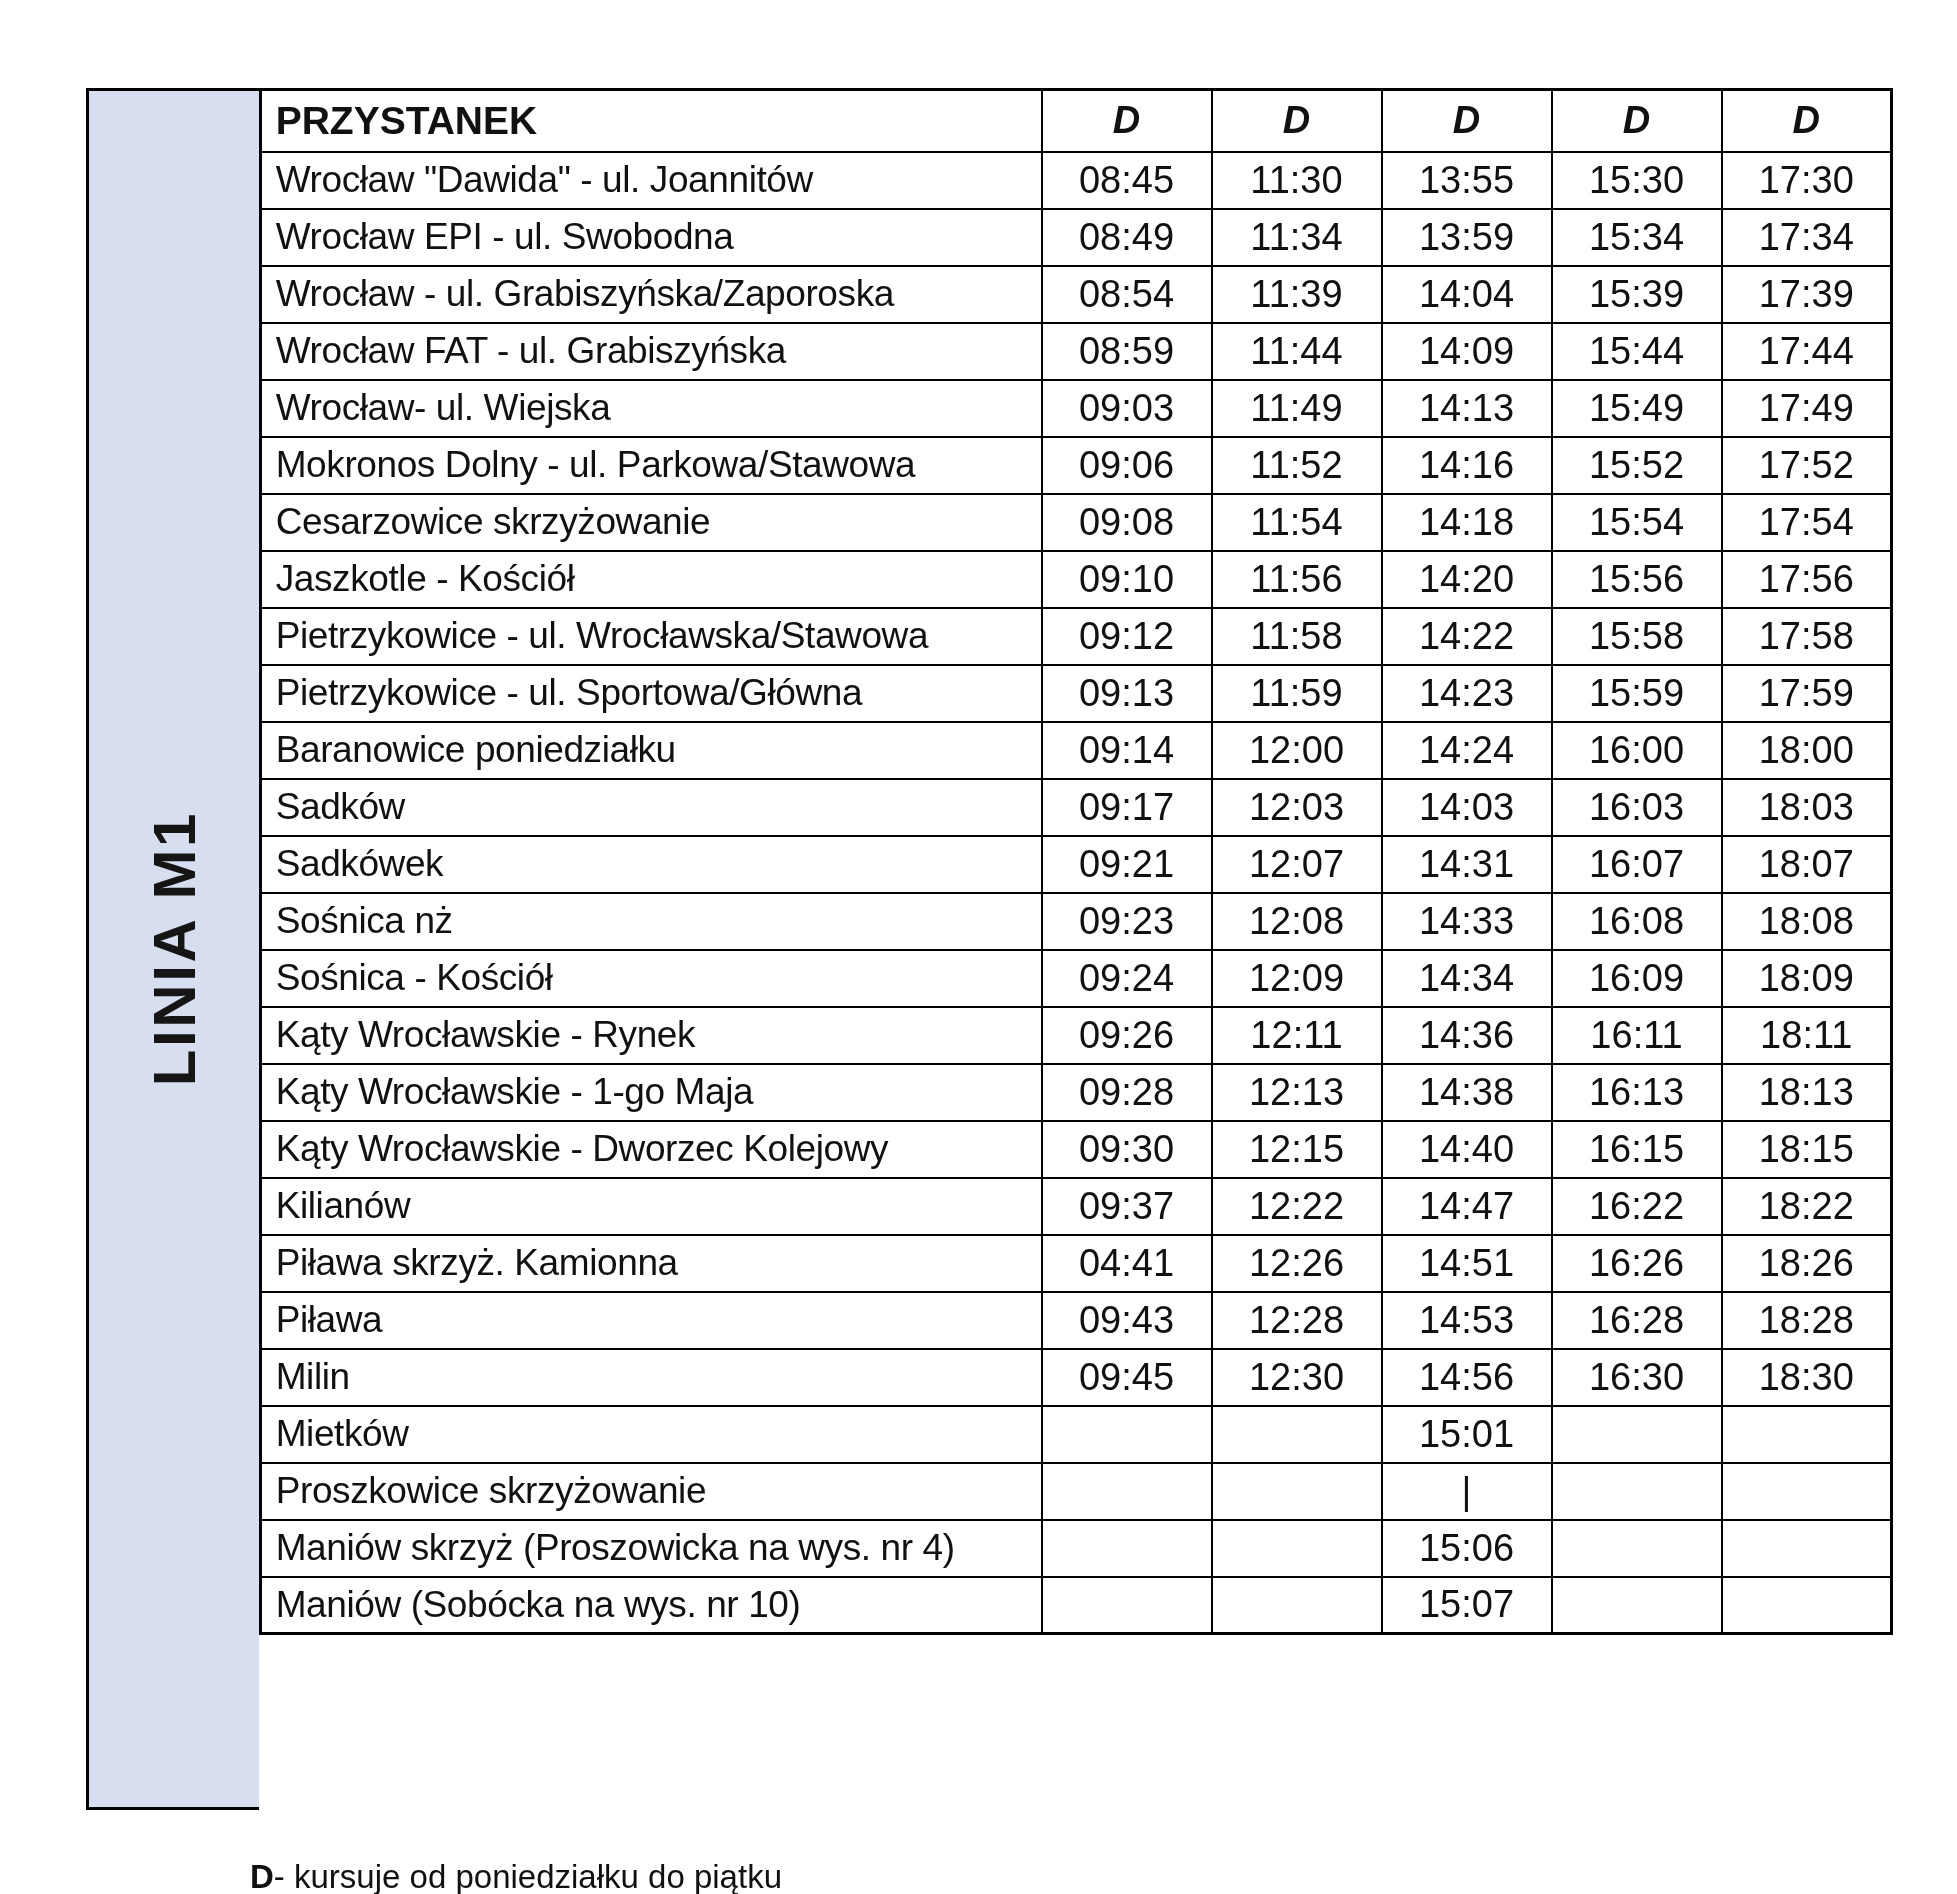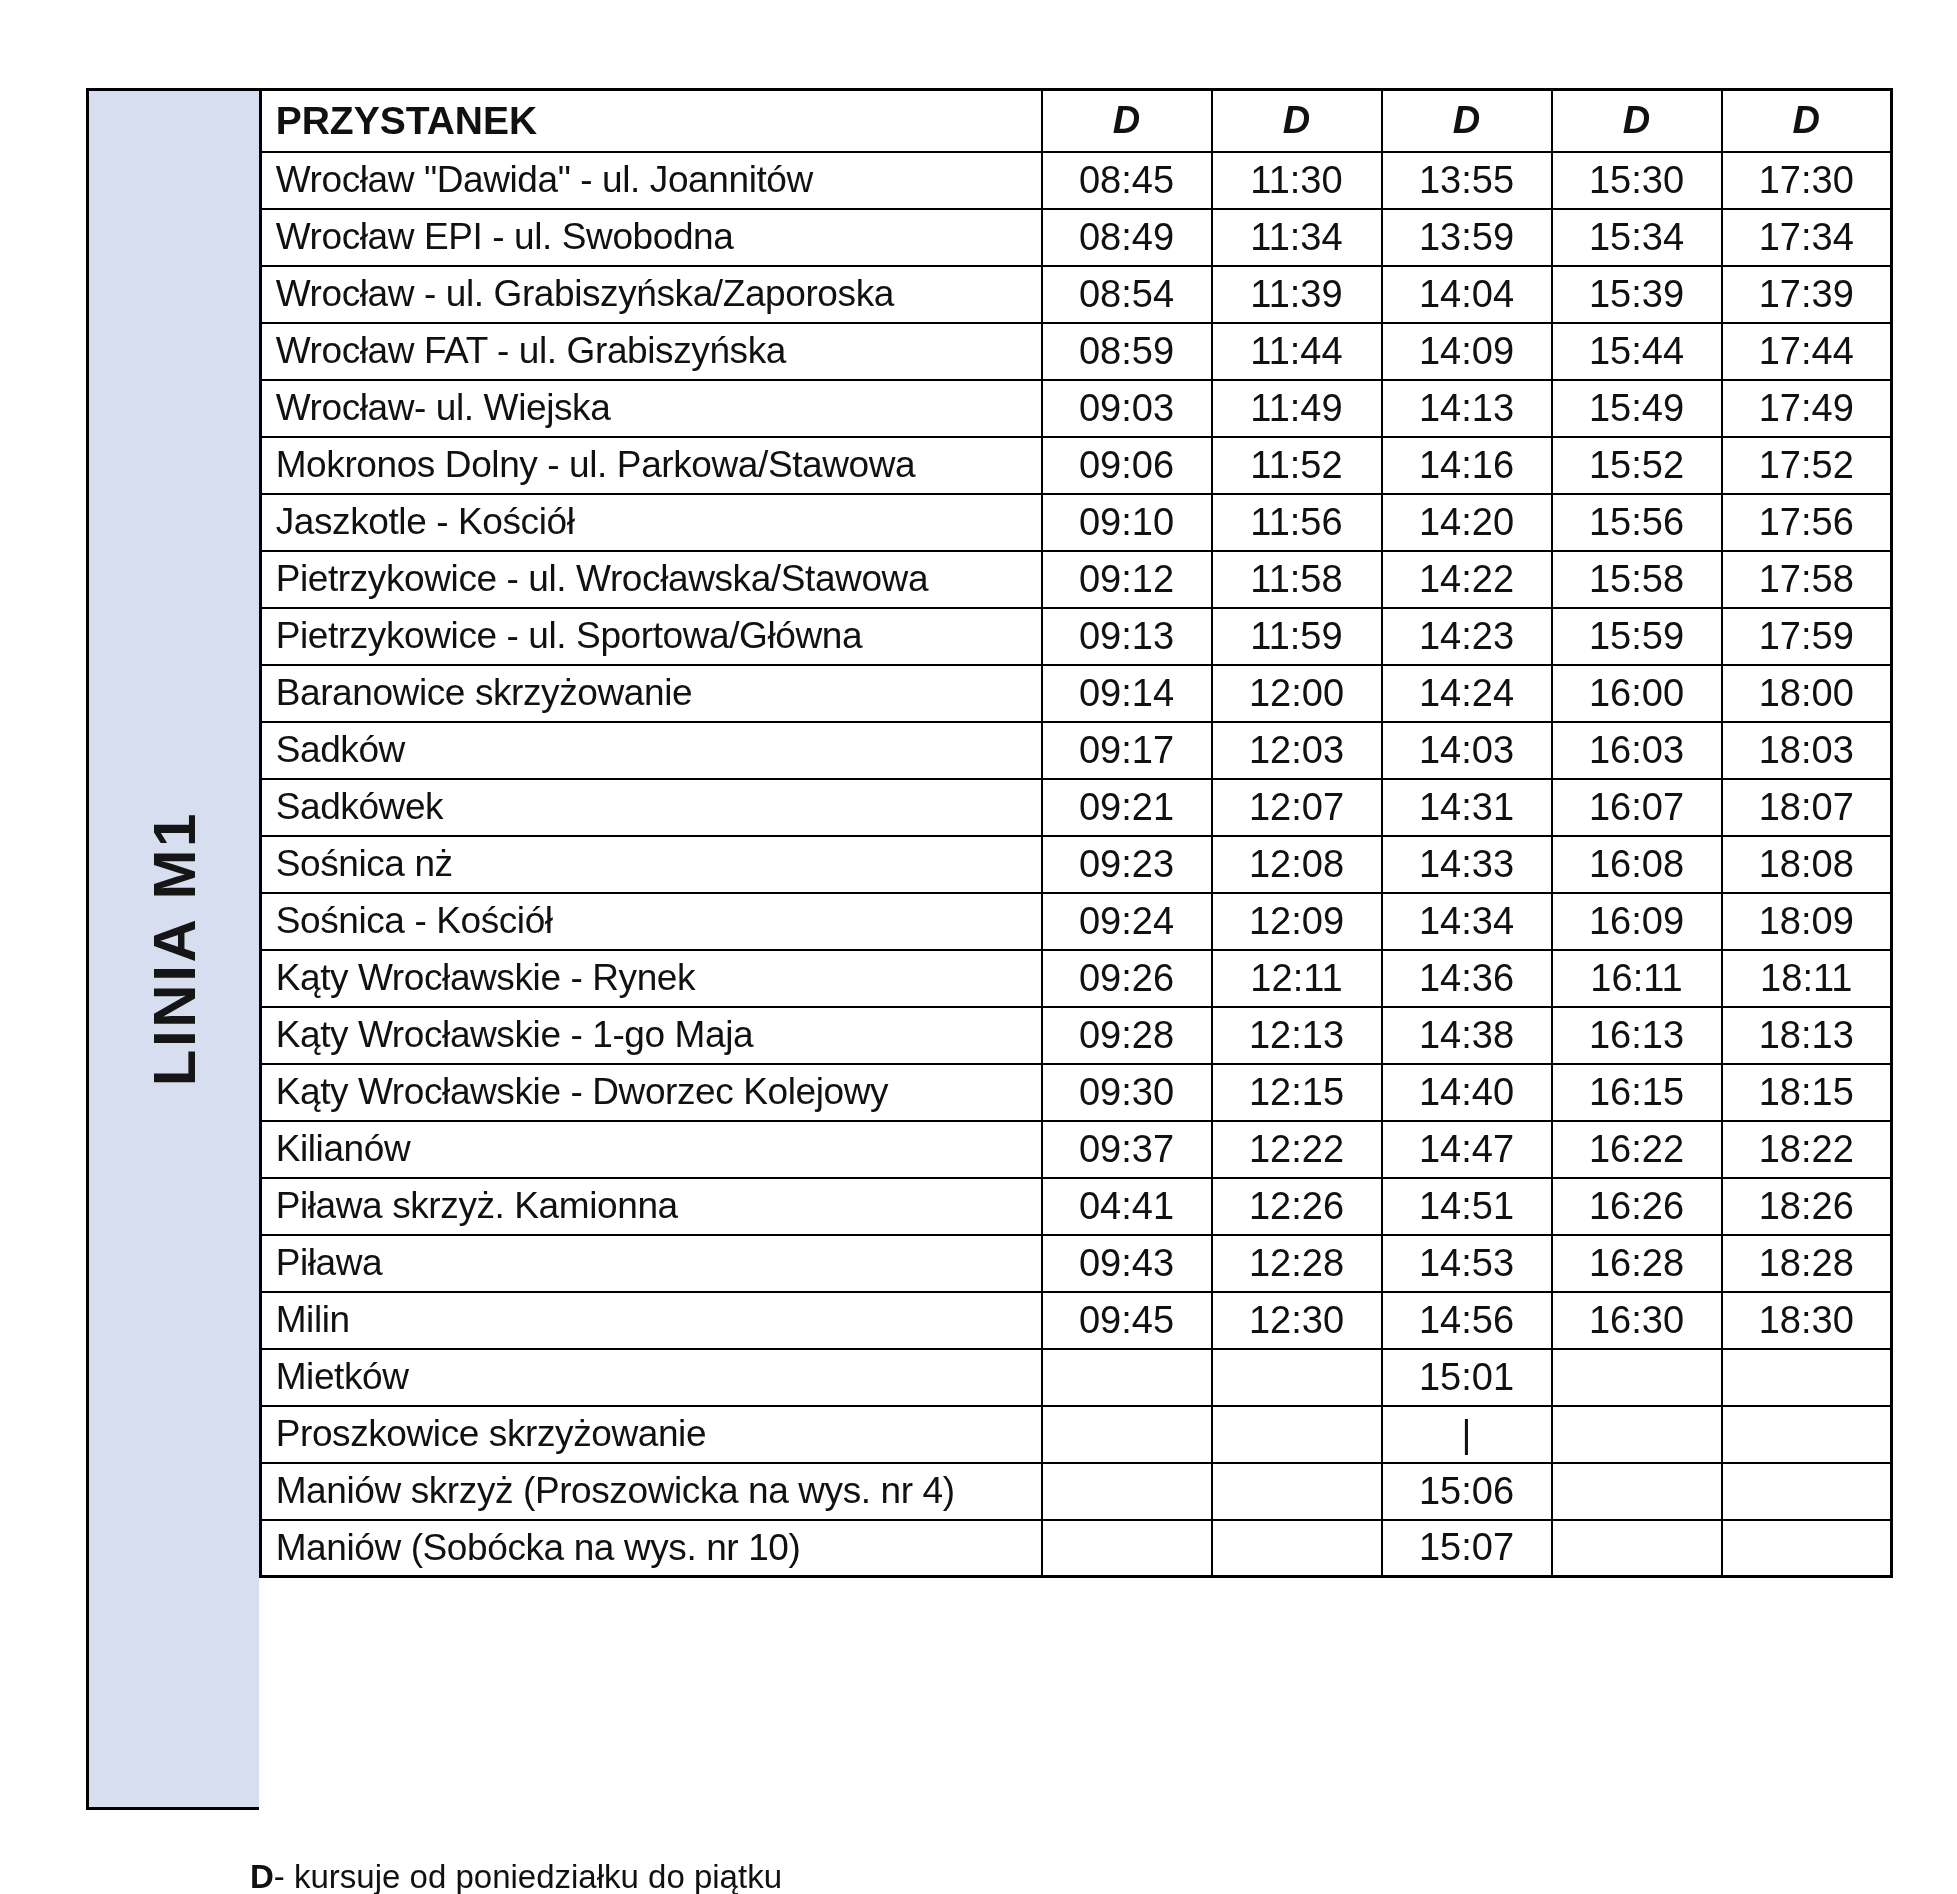--- a/index.html
+++ b/index.html
@@ -160,20 +160,28 @@
   </tr>
         <tr>
     <td class="stop">Mokronos Dolny - ul. Parkowa/Stawowa</td>
     <td class="time">09:06</td>
     <td class="time">11:52</td>
     <td class="time">14:16</td>
     <td class="time">15:52</td>
     <td class="time">17:52</td>
   </tr>
         <tr>
+    <td class="stop">Cesarzowice skrzyżowanie</td>
+    <td class="time">09:08</td>
+    <td class="time">11:54</td>
+    <td class="time">14:18</td>
+    <td class="time">15:54</td>
+    <td class="time">17:54</td>
+  </tr>
+        <tr>
     <td class="stop">Jaszkotle - Kościół</td>
     <td class="time">09:10</td>
     <td class="time">11:56</td>
     <td class="time">14:20</td>
     <td class="time">15:56</td>
     <td class="time">17:56</td>
   </tr>
         <tr>
     <td class="stop">Pietrzykowice - ul. Wrocławska/Stawowa</td>
     <td class="time">09:12</td>
@@ -184,21 +192,21 @@
   </tr>
         <tr>
     <td class="stop">Pietrzykowice - ul. Sportowa/Główna</td>
     <td class="time">09:13</td>
     <td class="time">11:59</td>
     <td class="time">14:23</td>
     <td class="time">15:59</td>
     <td class="time">17:59</td>
   </tr>
         <tr>
-    <td class="stop">Baranowice skrzyżowanie</td>
+    <td class="stop">Baranowice poniedziałku</td>
     <td class="time">09:14</td>
     <td class="time">12:00</td>
     <td class="time">14:24</td>
     <td class="time">16:00</td>
     <td class="time">18:00</td>
   </tr>
         <tr>
     <td class="stop">Sadków</td>
     <td class="time">09:17</td>
     <td class="time">12:03</td>

